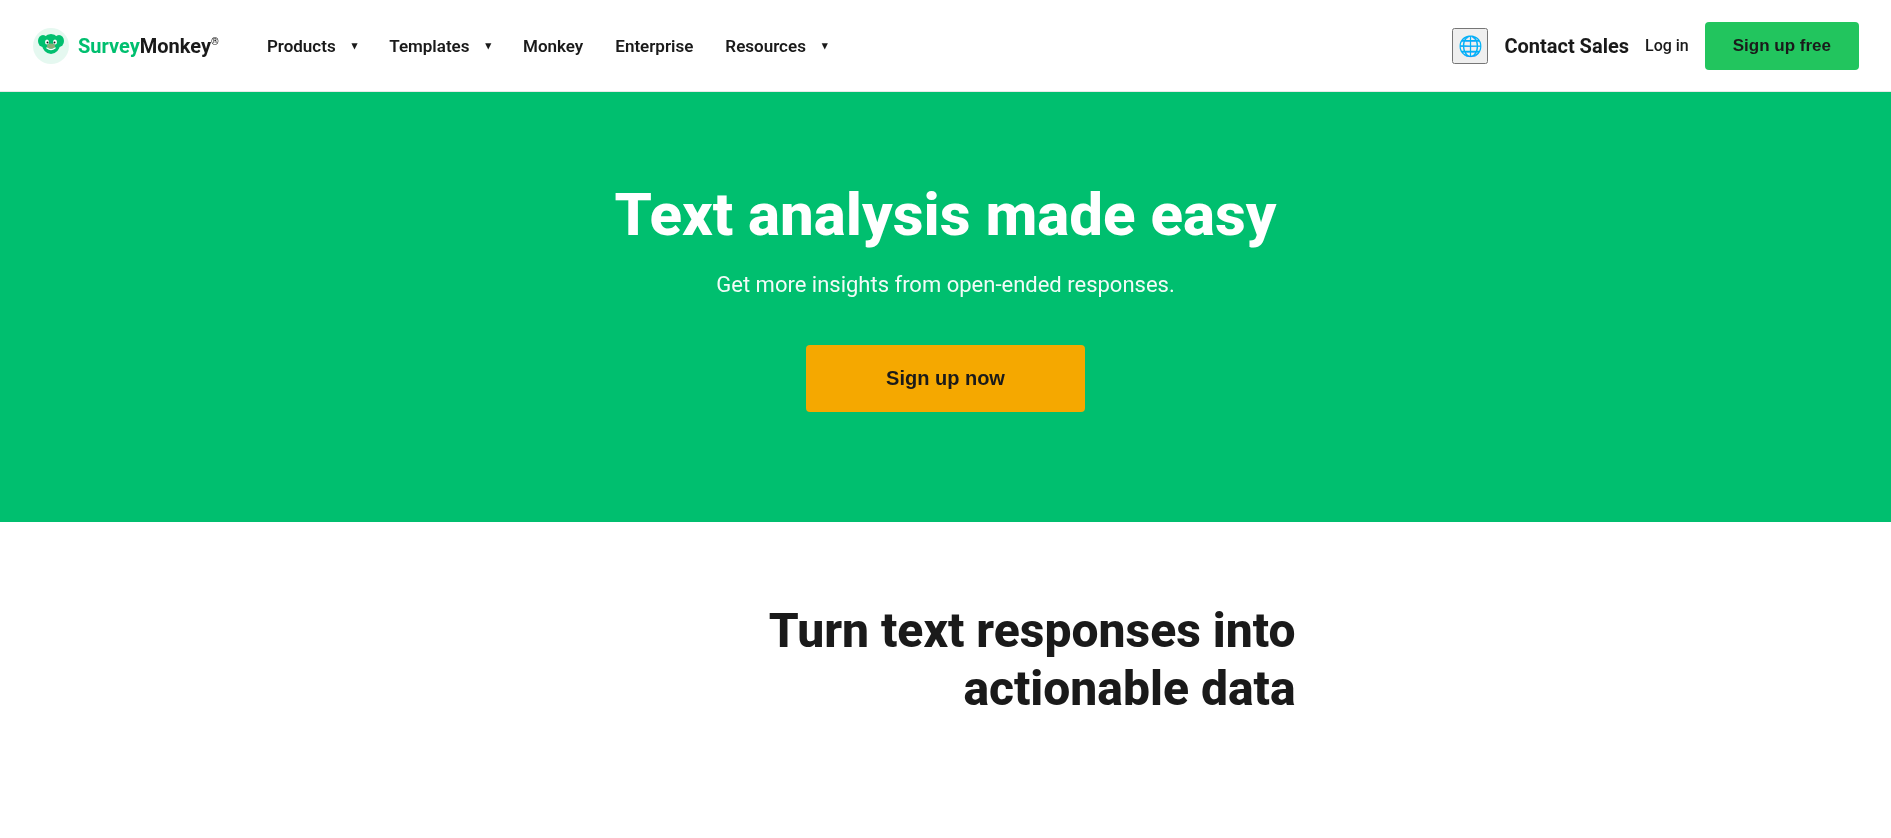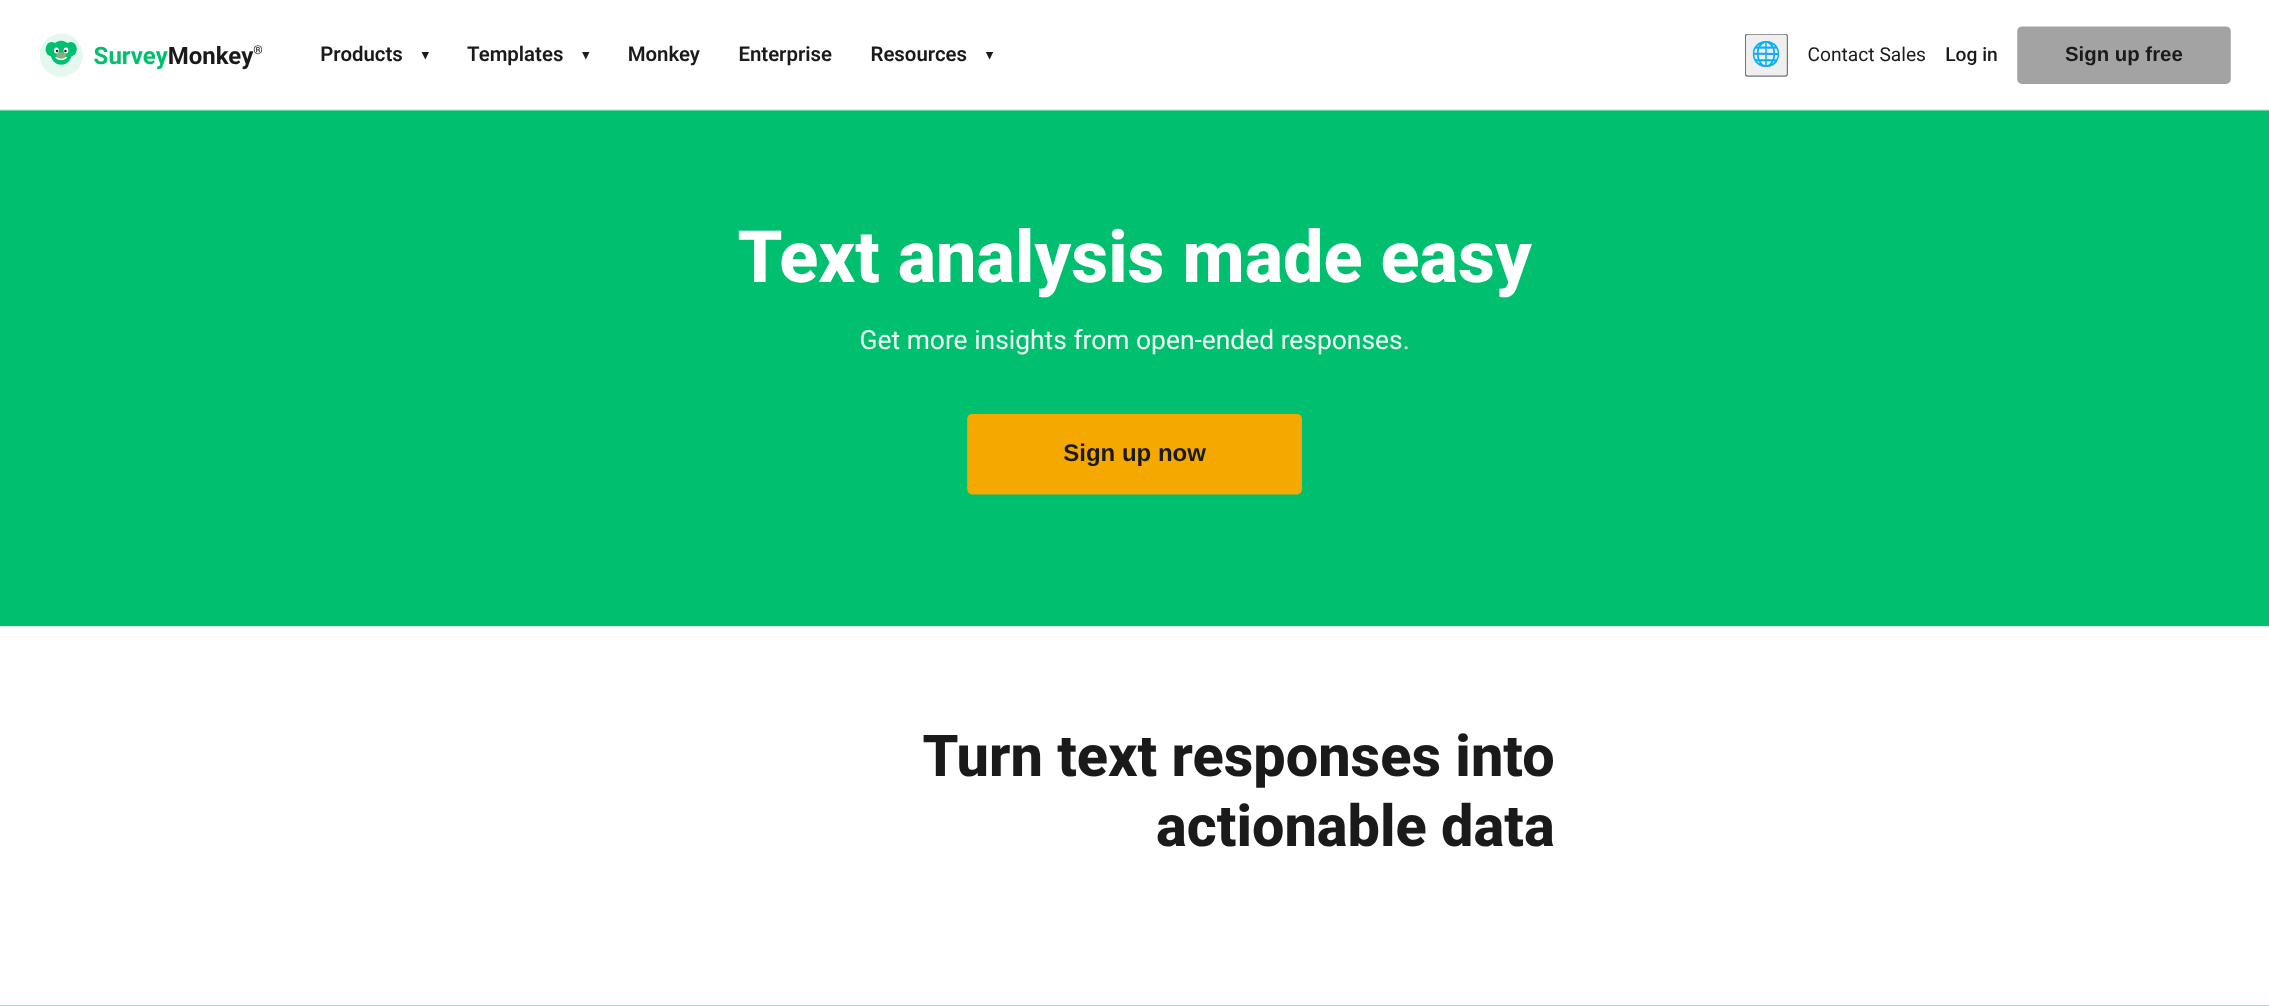--- a/index.html
+++ b/index.html
@@ -88,41 +88,41 @@
       align-items: center;
       justify-content: center;
       width: 36px;
       height: 36px;
       cursor: pointer;
       color: #333;
       font-size: 20px;
     }
 
     .contact-sales {
-      font-size: 16px;
-      font-weight: 400;
+      font-size: 20px;
+      font-weight: 700;
       color: #1a1a1a;
       cursor: pointer;
       text-decoration: none;
     }
 
     .log-in {
       font-size: 16px;
       font-weight: 500;
       color: #1a1a1a;
       cursor: pointer;
       text-decoration: none;
     }
 
     .sign-up-free-btn {
-      background: #a3a3a3;
+      background: #22c55e;
       color: #1a1a1a;
       border: none;
       border-radius: 4px;
-      padding: 14px 40px;
+      padding: 14px 28px;
       font-size: 17px;
       font-weight: 700;
       cursor: pointer;
       white-space: nowrap;
     }
 
     
     .hero {
       background: #00bf6f;
       display: flex;

